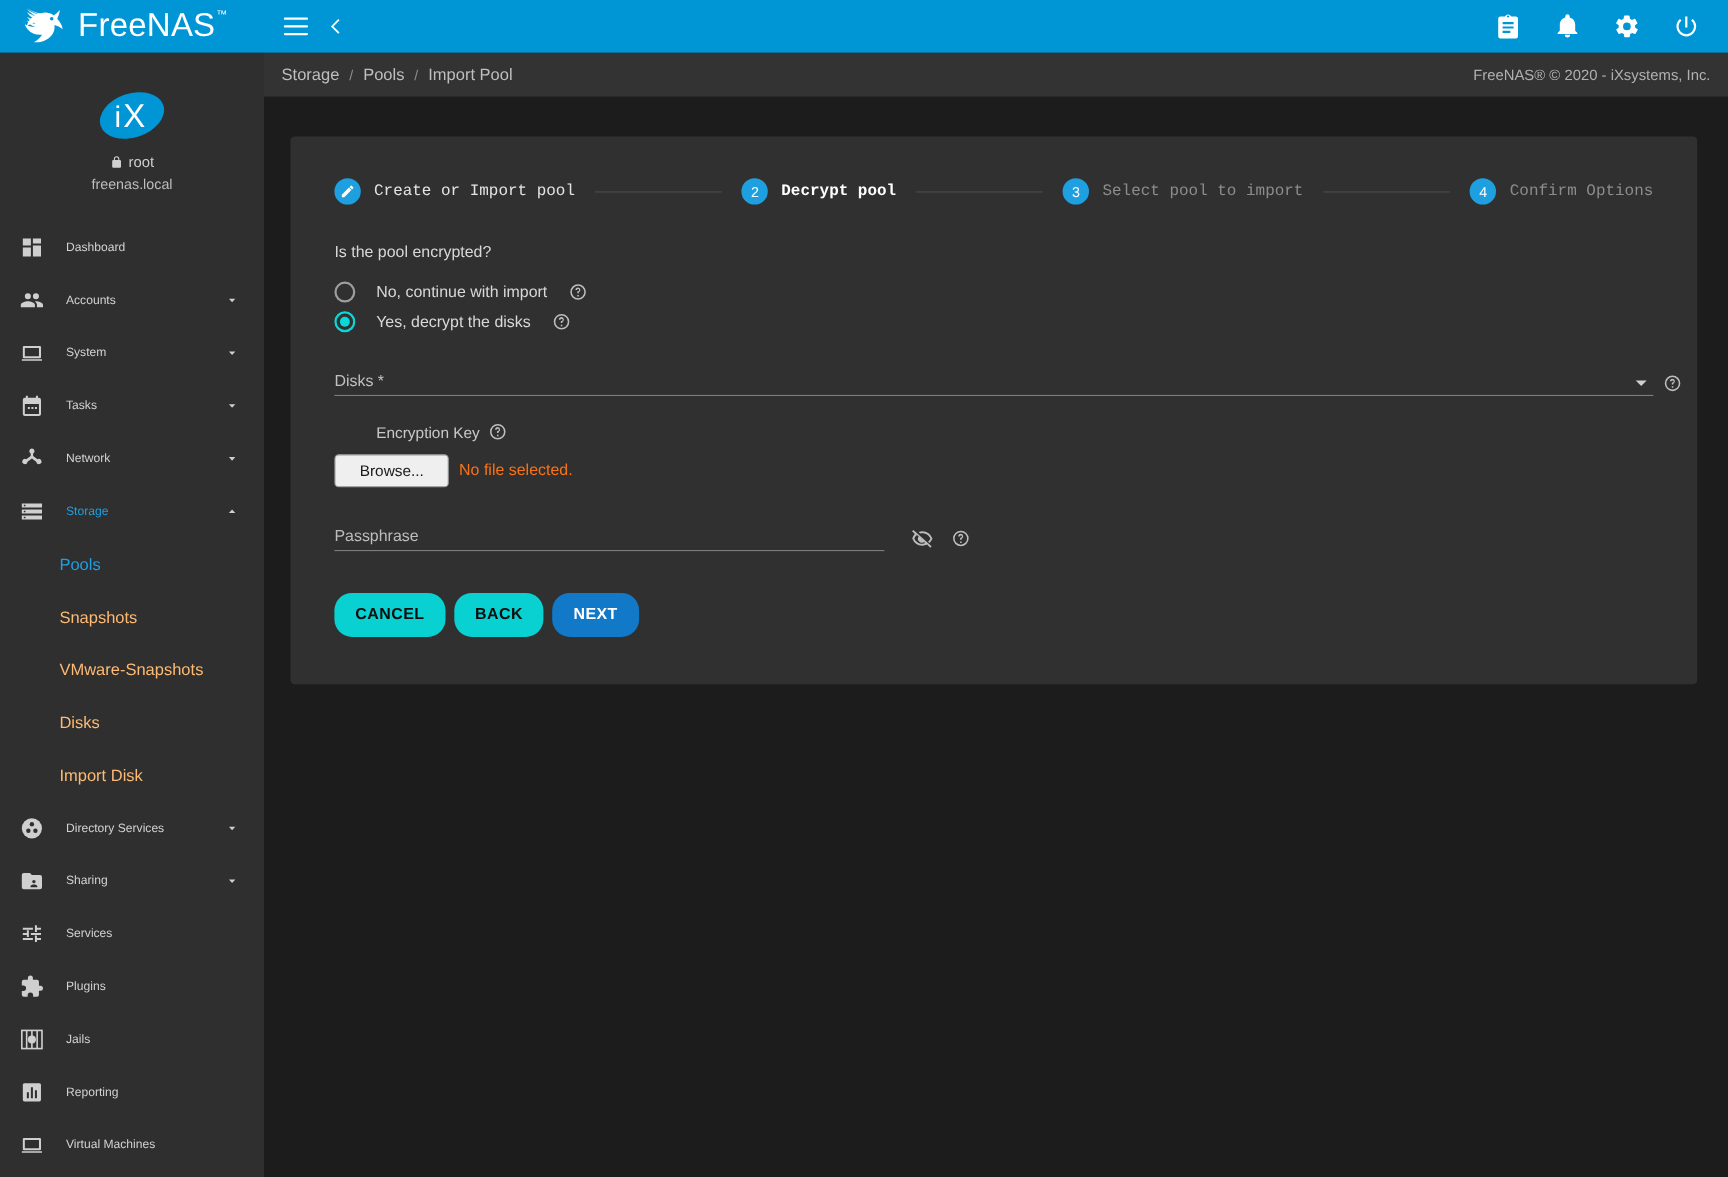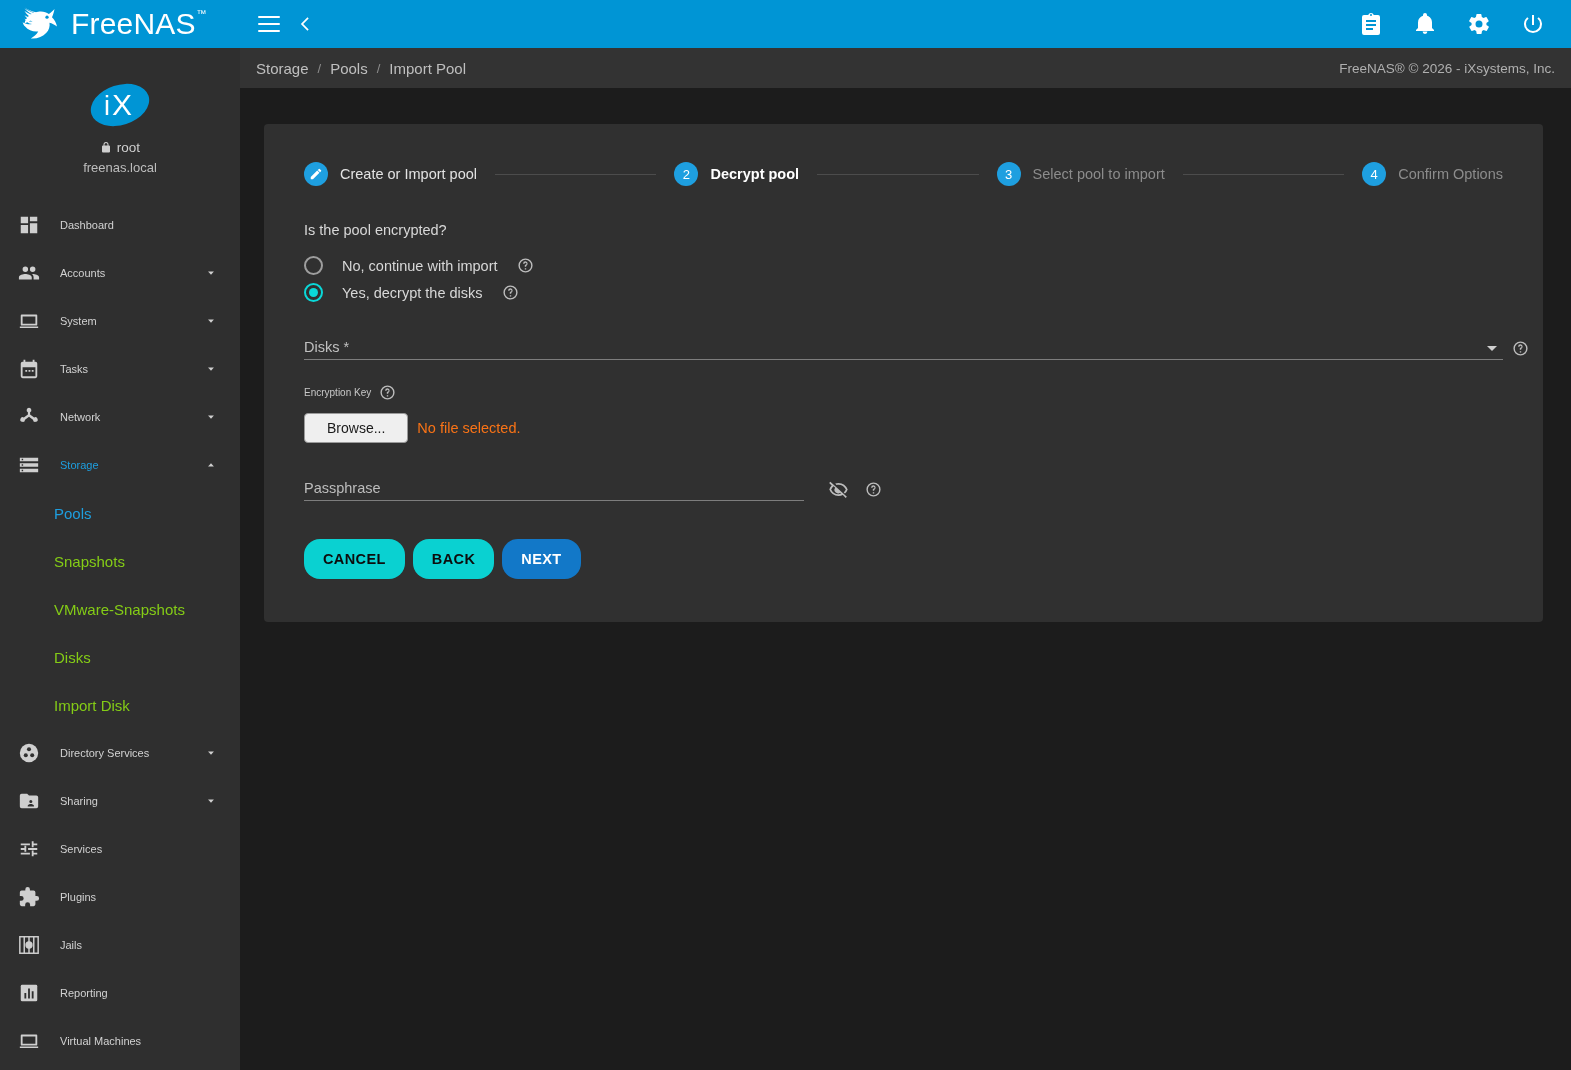--- a/index.html
+++ b/index.html
@@ -62,21 +62,21 @@
   .nav-ico {
     width: 30px; height: 24px; flex: none; display: flex;
     align-items: center; justify-content: center; margin-right: 16px;
     color: #cfcfcf;
   }
   .nav-item.active .nav-ico { color: #cfcfcf; }
   .nav-label { flex: 1; }
   .nav-caret { margin-right: 22px; color: #cfcfcf; display: flex; }
   .nav-sub {
     height: 48px; display: flex; align-items: center;
-    padding-left: 54px; color: #84cc16; font-size: 15px; cursor: pointer;
+    padding-left: 54px; color: #fdba74; font-size: 15px; cursor: pointer;
   }
   .nav-sub.active { color: #1e9fe0; }
 
   
   .crumbbar {
     position: absolute; top: 48px; left: 240px; width: 1331px; height: 40px;
     background: #333; display: flex; align-items: center; padding: 0 16px;
   }
   .crumbs { display: flex; align-items: center; gap: 9px; color: #bfbfbf; font-size: 15px; }
   .crumb { cursor: pointer; }
@@ -95,21 +95,21 @@
   }
 
   
   .stepper { display: flex; align-items: center; padding: 8px 0 12px 0; }
   .step { display: flex; align-items: center; flex: none; }
   .step-circle {
     width: 24px; height: 24px; border-radius: 50%; background: #1e9fe0;
     color: #fff; font-size: 13px; display: flex; align-items: center;
     justify-content: center; flex: none;
   }
-  .step-label { margin-left: 12px; font-size: 14.5px; white-space: nowrap; }
+  .step-label { margin-left: 12px; font-size: 14.5px; white-space: nowrap; font-family: Liberation Mono, monospace; }
   .step-label.done { color: #e3e3e3; }
   .step-label.current { color: #fff; font-weight: bold; }
   .step-label.todo { color: #8c8c8c; }
   .step-line { flex: 1 1 auto; height: 1px; background: #4c4c4c; margin: 0 18px; min-width: 40px; }
 
   
   .form { padding-top: 24px; }
   .q-label { color: #d8d8d8; font-size: 14.5px; margin-bottom: 14px; }
   .radio-row {
     display: flex; align-items: center; gap: 19px; height: 27px; cursor: pointer;
@@ -133,21 +133,21 @@
   }
   .field-label { color: #c0c0c0; font-size: 14.5px; padding-bottom: 4px; }
   .select-caret {
     position: absolute; right: 6px; bottom: 8px;
     width: 0; height: 0; border-left: 5px solid transparent;
     border-right: 5px solid transparent; border-top: 5px solid #cfcfcf; cursor: pointer;
   }
   .field-help { position: absolute; right: -26px; bottom: 3px; }
 
   .filefield { margin-top: 24px; }
-  .file-label { color: #c8c8c8; font-size: 10px; display: flex; align-items: center; gap: 8px; }
+  .file-label { color: #c8c8c8; font-size: 14px; display: flex; align-items: center; gap: 8px; margin-left: 38px; }
   .file-row { margin-top: 12px; display: flex; align-items: center; gap: 9px; }
   .browse-btn {
     background: #efefef; border: 1px solid #9a9a9a; border-radius: 4px;
     color: #1a1a1a; font-size: 14px; padding: 6px 22px; cursor: pointer;
     font-family: "Liberation Sans", sans-serif;
   }
   .file-status { color: #f97316; font-size: 14.5px; }
 
   .pass-field { margin-top: 30px; width: 500px; position: relative; }
   .pass-line { border-bottom: 1px solid #7d7d7d; height: 28px; display: flex; align-items: flex-end; }
@@ -418,21 +418,21 @@
   </div>
 
   <div class="crumbbar">
     <div class="crumbs">
       <span class="crumb">Storage</span>
       <span class="crumb-sep">/</span>
       <span class="crumb">Pools</span>
       <span class="crumb-sep">/</span>
       <span class="crumb last">Import Pool</span>
     </div>
-    <div class="copyright">FreeNAS® © 2026 - iXsystems, Inc.</div>
+    <div class="copyright">FreeNAS® © 2020 - iXsystems, Inc.</div>
   </div>
 
   <div class="content">
     <div class="card">
 
       <div class="stepper">
 
         <div class="step">
           <span class="step-circle">
             <svg width="14" height="14" viewBox="0 0 24 24">

